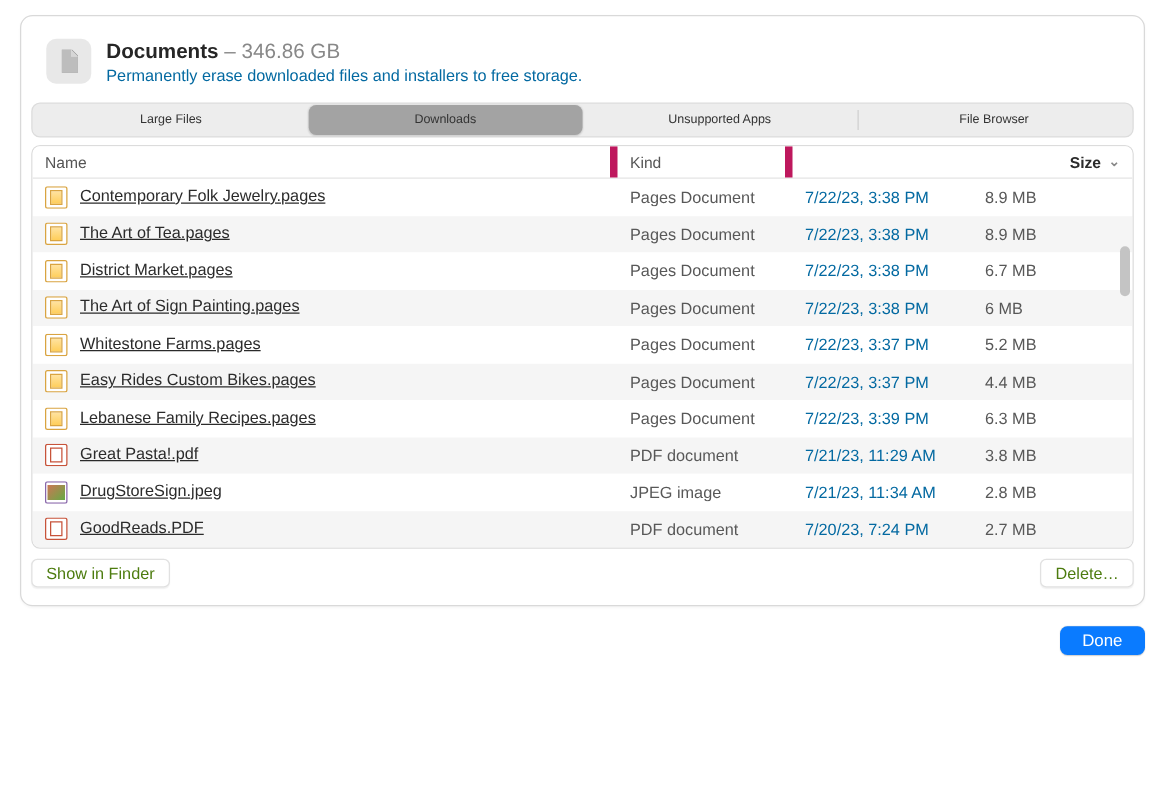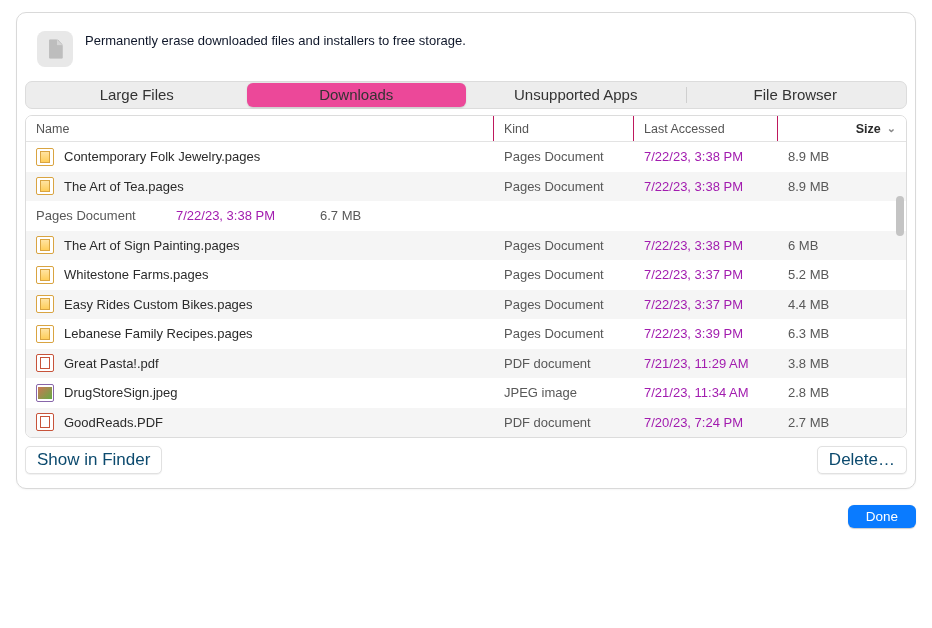--- a/index.html
+++ b/index.html
@@ -17,87 +17,87 @@
   .header-icon {
     width: 36px; height: 36px; border-radius: 8px; background: #e8e8e8;
     display: flex; align-items: center; justify-content: center; margin-right: 12px;
     flex-shrink: 0;
   }
   .header-icon svg { width: 22px; height: 22px; fill: #7d7d7d; }
   .header-text { padding-top: 0px; }
   .title-row { font-size: 16.5px; line-height: 20px; }
   .title-main { font-weight: 600; color: #262626; }
   .title-size { color: #888; }
-  .subtitle { font-size: 13px; color: #0f172a; margin-top: 2px; }
+  .subtitle { font-size: 13px; color: #0369a1; margin-top: 2px; }
   .tabs {
     margin: 0 8px 6px 8px;
     display: flex;
     background: #ededed;
     border: 1px solid #dcdcdc;
     border-radius: 7px;
     padding: 1px;
     height: 28px;
   }
   .tab {
     flex: 1;
     text-align: center;
-    font-size: 15px;
+    font-size: 10px;
     color: #333;
     line-height: 24px;
     border-radius: 6px;
     cursor: default;
     position: relative;
   }
   .tab + .tab::before {
     content: "";
     position: absolute;
     left: 0; top: 4px; bottom: 4px;
     width: 1px; background: #cfcfcf;
   }
   .tab.active {
-    background: #ec4899;
+    background: #a3a3a3;
     box-shadow: 0 0.5px 1.5px rgba(0,0,0,0.15);
   }
   .tab.active::before, .tab.active + .tab::before { display: none; }
   .table-wrap {
     margin: 0 8px;
     border: 1px solid #dcdcdc;
     border-radius: 7px;
     overflow: hidden;
     position: relative;
   }
   .thead {
     display: flex;
     background: #fff;
     border-bottom: 1px solid #e3e3e3;
     font-size: 12.5px;
     color: #555;
     height: 26px;
     align-items: center;
   }
-  .th { padding: 0 10px; border-right: 1px solid #be185d; height: 100%; display: flex; align-items: center; }
+  .th { padding: 0 10px; border-right: 6px solid #be185d; height: 100%; display: flex; align-items: center; }
   .col-name { width: 468px; }
   .col-kind { width: 140px; }
   .col-last { width: 144px; }
   .col-size { flex: 1; justify-content: flex-end; gap: 6px; font-weight: 600; border-right: none; color:#2b2b2b; }
   .col-size .chev { color: #888; font-size: 11px; }
   .tbody { max-height: 310px; overflow: hidden; }
   .row {
     display: flex;
     align-items: center;
     font-size: 13px;
     color: #2b2b2b;
     height: 29.5px;
   }
   .row:nth-child(odd) { background: #fff; }
   .row:nth-child(even) { background: #f5f5f5; }
   .cell { padding: 0 10px; overflow: hidden; white-space: nowrap; text-overflow: ellipsis; }
-  .cell.name { width: 468px; display: flex; align-items: center; gap: 10px; }
+  .cell.name { width: 468px; display: flex; align-items: flex-start; gap: 10px; text-decoration: underline; }
   .cell.kind { width: 140px; color: #585858; }
-  .cell.last { width: 144px; color: #a21caf; }
+  .cell.last { width: 144px; color: #0369a1; }
   .cell.size { flex: 1; text-align: left; padding-right: 22px; color: #585858; }
   .file-icon {
     width: 18px; height: 18px; flex-shrink: 0;
     border: 0.5px solid #c8c8c8; background: #fff; border-radius: 2px;
     display: flex; align-items: center; justify-content: center;
     font-size: 9px; color: #777; overflow: hidden;
   }
   .file-icon.pages { border-color:#d9a441; }
   .file-icon.pages .inner { width: 10px; height: 12px; background: linear-gradient(180deg,#ffe3a1,#ffce5a); border:0.5px solid #d9a441; }
   .file-icon.pdf { border-color:#c7533a; }
@@ -106,21 +106,21 @@
   .file-icon.jpeg .inner { width: 14px; height: 12px; background: linear-gradient(135deg,#c75,#6a4); }
   .scroll-thumb {
     position: absolute; right: -6px; top: 80px; width: 8px; height: 40px;
     background: #c4c4c4; border-radius: 4px;
   }
   .footer-row {
     display: flex; justify-content: space-between;
     padding: 8px 8px 0 8px;
   }
   .btn-flat {
-    font-size: 17px; color: #0c4a6e;
+    font-size: 13px; color: #4d7c0f;
     background: #fff; border: 1px solid #e1e1e1;
     border-radius: 5px; padding: 3px 11px;
     box-shadow: 0 0.5px 1px rgba(0,0,0,0.06);
     cursor: default;
   }
   .done-bar {
     width: 900px; margin: 16px auto 0 auto;
     display: flex; justify-content: flex-end;
     padding: 0 0 0 0;
   }
@@ -138,36 +138,39 @@
 
   <div class="header">
     <div class="header-icon">
       <svg viewBox="0 0 24 24">
           <path d="M6 2h9l5 5v15a0 0 0 0 1 0 0H6a0 0 0 0 1 0 0V2zm8 0v6h6" fill="#9a9a9a"></path>
           <path d="M6 2h8v6h6v14H6z" fill="#bdbdbd"></path>
           <path d="M14 2l6 6h-6z" fill="#d6d6d6"></path>
         </svg>
     </div>
     <div class="header-text">
+      <div class="title-row">
+        <span class="title-main">Documents</span>
+        <span class="title-size"> – <span>346.86 GB</span></span>
+      </div>
       <div class="subtitle">Permanently erase downloaded files and installers to free storage.</div>
     </div>
   </div>
 
   <div class="tabs" id="tabs">
       <div class="tab">Large Files</div>
       <div class="tab active">Downloads</div>
       <div class="tab">Unsupported Apps</div>
       <div class="tab">File Browser</div>
     </div>
 
   <div class="table-wrap" style="position:relative;">
     <div class="thead">
       <div class="th col-name">Name</div>
       <div class="th col-kind">Kind</div>
-      <div class="th col-last">Last Accessed</div>
       <div class="th col-size">
         <span>Size</span>
         <span class="chev">⌄</span>
       </div>
     </div>
     <div class="tbody" id="tbody">
         <div class="row">
           <div class="cell name">
             <div class="file-icon pages">
               <div class="inner"></div>
@@ -183,20 +186,26 @@
             <div class="file-icon pages">
               <div class="inner"></div>
             </div>
             <span>The Art of Tea.pages</span>
           </div>
           <div class="cell kind">Pages Document</div>
           <div class="cell last">7/22/23, 3:38 PM</div>
           <div class="cell size">8.9 MB</div>
         </div>
         <div class="row">
+          <div class="cell name">
+            <div class="file-icon pages">
+              <div class="inner"></div>
+            </div>
+            <span>District Market.pages</span>
+          </div>
           <div class="cell kind">Pages Document</div>
           <div class="cell last">7/22/23, 3:38 PM</div>
           <div class="cell size">6.7 MB</div>
         </div>
         <div class="row">
           <div class="cell name">
             <div class="file-icon pages">
               <div class="inner"></div>
             </div>
             <span>The Art of Sign Painting.pages</span>

